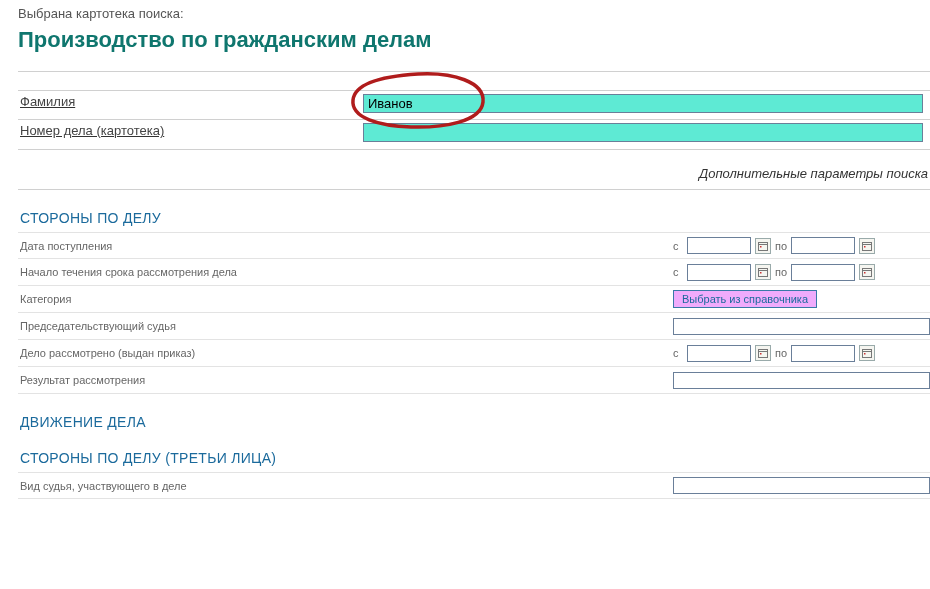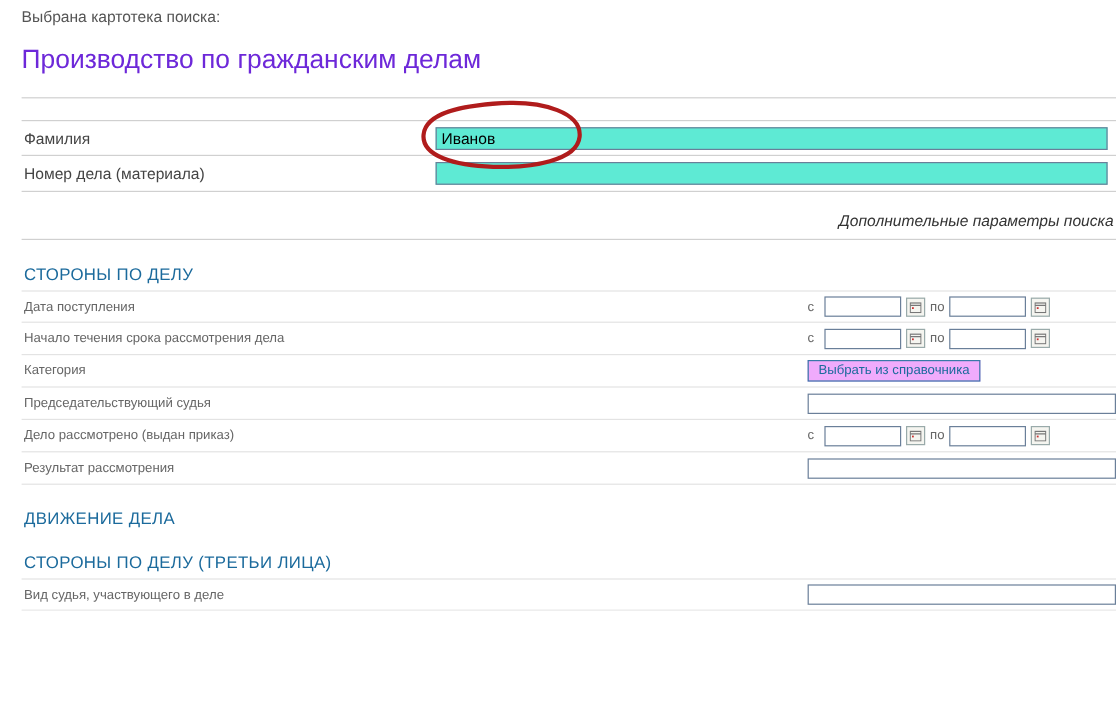--- a/index.html
+++ b/index.html
@@ -8,39 +8,39 @@
       font-size: 12px;
       color: #333;
       background: #fff;
       width: 930px;
     }
     .container { padding: 0 0 0 18px; }
     .header-label {
       font-size: 13px;
       color: #555;
       margin-top: 6px;
-      margin-bottom: 16px;
+      margin-bottom: 6px;
     }
     .header-title {
       font-size: 22px;
-      color: #6d28d9;
-      font-weight: normal;
+      color: #0f766e;
+      font-weight: bold;
       margin-bottom: 18px;
     }
     .top-divider {
       border: none;
       border-top: 1px solid #d0d0d0;
       margin: 0 0 18px 0;
     }
     .main-row {
       display: flex;
-      align-items: center;
       min-height: 30px;
       border-bottom: 1px solid #d0d0d0;
       padding: 3px 0;
+      text-decoration: underline;
     }
     .main-row:first-of-type { border-top: 1px solid #d0d0d0; }
     .main-label {
       width: 345px;
       font-size: 13px;
       color: #444;
       padding-left: 2px;
     }
     .main-input-cell { flex: 1; }
     .text-input {
@@ -171,21 +171,21 @@
       <span class="annot-wrap">
         <input type="text" class="text-input" style="width: 560px;" value="Иванов">
         <svg class="annot-circle" viewBox="0 0 150 62">
           <path d="M 75 4 C 110 2, 142 12, 140 32 C 138 52, 100 58, 68 57 C 36 56, 8 48, 10 30 C 12 12, 42 6, 75 4 Z" fill="none" stroke="#b01c1c" stroke-width="3.5" stroke-linecap="round" stroke-linejoin="round"></path>
         </svg>
       </span>
     </div>
   </div>
 
   <div class="main-row">
-    <div class="main-label">Номер дела (материала)</div>
+    <div class="main-label">Номер дела (картотека)</div>
     <div class="main-input-cell">
       <input type="text" class="text-input" style="width: 560px;" value="">
     </div>
   </div>
 
   <div class="additional-row">
     <a class="additional-link">Дополнительные параметры поиска</a>
   </div>
 
   <div class="section">

